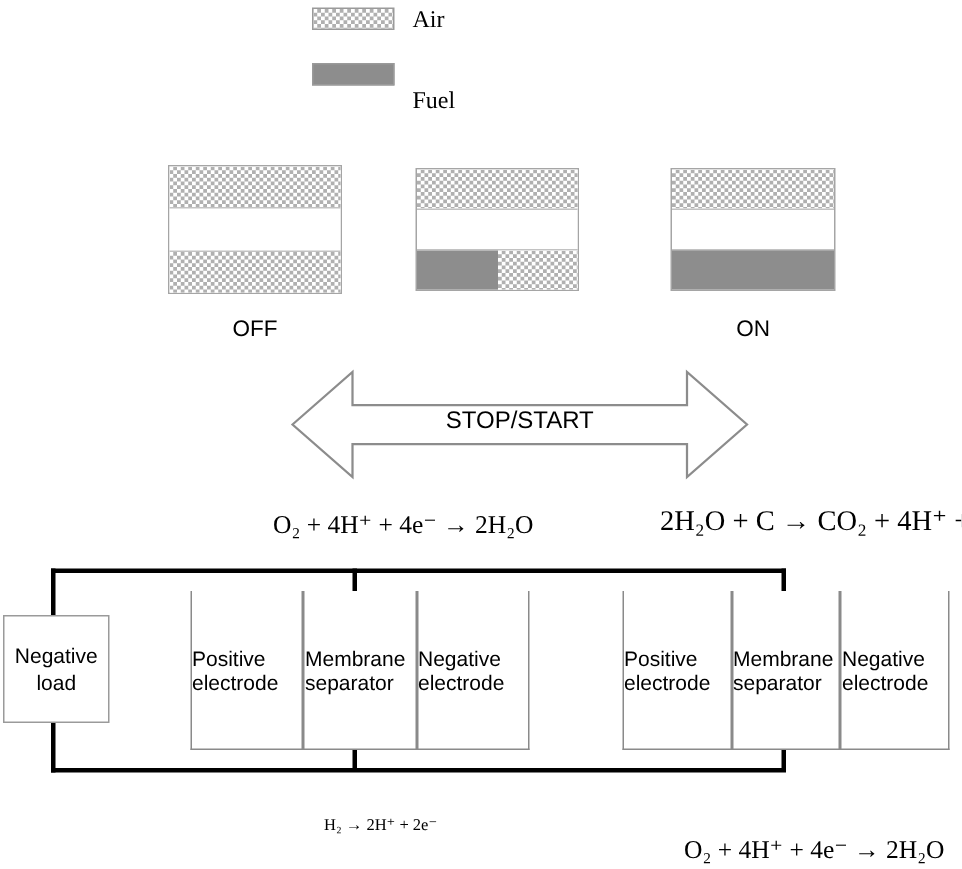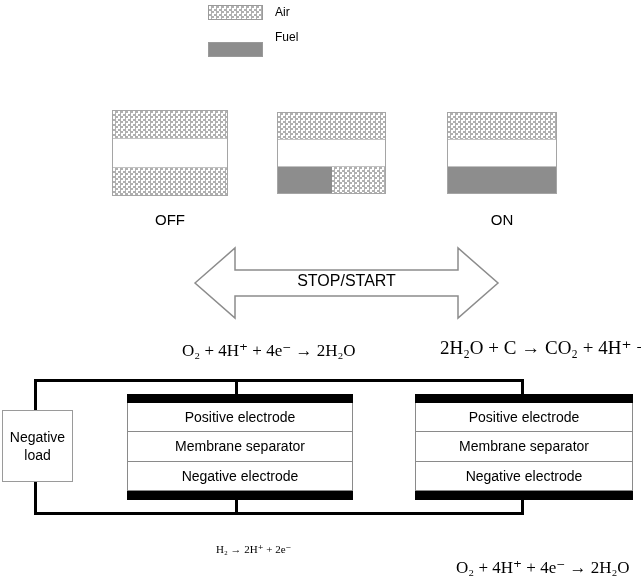--- a/index.html
+++ b/index.html
@@ -12,21 +12,21 @@
   
   .air-pat {
     background-color:#ffffff;
     background-image: conic-gradient(#b0b0b0 25%, #ffffff 0 50%, #b0b0b0 0 75%, #ffffff 0);
     background-size:5px 5px;
   }
   .fuel-fill { background:#8d8d8d; }
 
   
   .swatch { position:absolute; width:55px; height:15px; border:1px solid #9a9a9a; box-sizing:border-box; }
-  .legend-label { position:absolute; font-size:12px; line-height:1; }
+  .legend-label { position:absolute; font-size:16px; line-height:1;font-family:Liberation Serif, serif; }
 
   
   .block { position:absolute; display:flex; flex-direction:column; border:1px solid #a5a5a5; box-sizing:border-box; }
   .band { flex:1; }
   .band.empty { background:#fff; }
   .band + .band { border-top:1px solid #c2c2c2; }
   .band.split { display:flex; }
   .band.split > div { flex:1; height:100%; }
   .state-label { position:absolute; font-size:15px; text-align:center; }
 
@@ -38,39 +38,39 @@
 
   
   .hwire { position:absolute; height:3px; background:#000; }
   .vwire { position:absolute; width:3px; background:#000; }
   .ext-load {
     position:absolute; left:2px; top:410px; width:71px; height:72px;
     border:1px solid #9a9a9a; background:#fff; box-sizing:border-box;
     display:flex; align-items:center; justify-content:center; text-align:center;
     font-size:14px; line-height:1.3;
   }
-  .cell { position:absolute; display:flex; flex-direction:column; box-sizing:border-box; background:#fff; }
+  .cell { position:absolute; display:flex; flex-direction:row; box-sizing:border-box; background:#fff; }
   .cell .bar { height:9px; background:#000; }
   .cell .row {
     flex:1; display:flex; align-items:center; justify-content:center;
     font-size:14px; background:#fff; box-sizing:border-box;
     border-left:1px solid #8a8a8a; border-right:1px solid #8a8a8a; border-bottom:1px solid #8a8a8a;
   }
   .cell .row:last-of-type { border-bottom:none; }
 </style>
 </head>
 <body>
 
 <div class="page">
 
   <div>
     <span class="swatch air-pat" style="left:208px; top:5px;"></span>
     <span class="legend-label" style="left:275px; top:6px;">Air</span>
     <span class="swatch fuel-fill" style="left:208px; top:42px;"></span>
-    <span class="legend-label" style="left:275px; top:31px;">Fuel</span>
+    <span class="legend-label" style="left:275px; top:60px;">Fuel</span>
   </div>
 
   <div class="block" style="left:112px; top:110px; width:116px; height:86px;">
     <div class="band air-pat"></div>
     <div class="band empty"></div>
     <div class="band air-pat"></div>
   </div>
 
   <div class="block" style="left:277px; top:112px; width:109px; height:82px;">
     <div class="band air-pat"></div>

